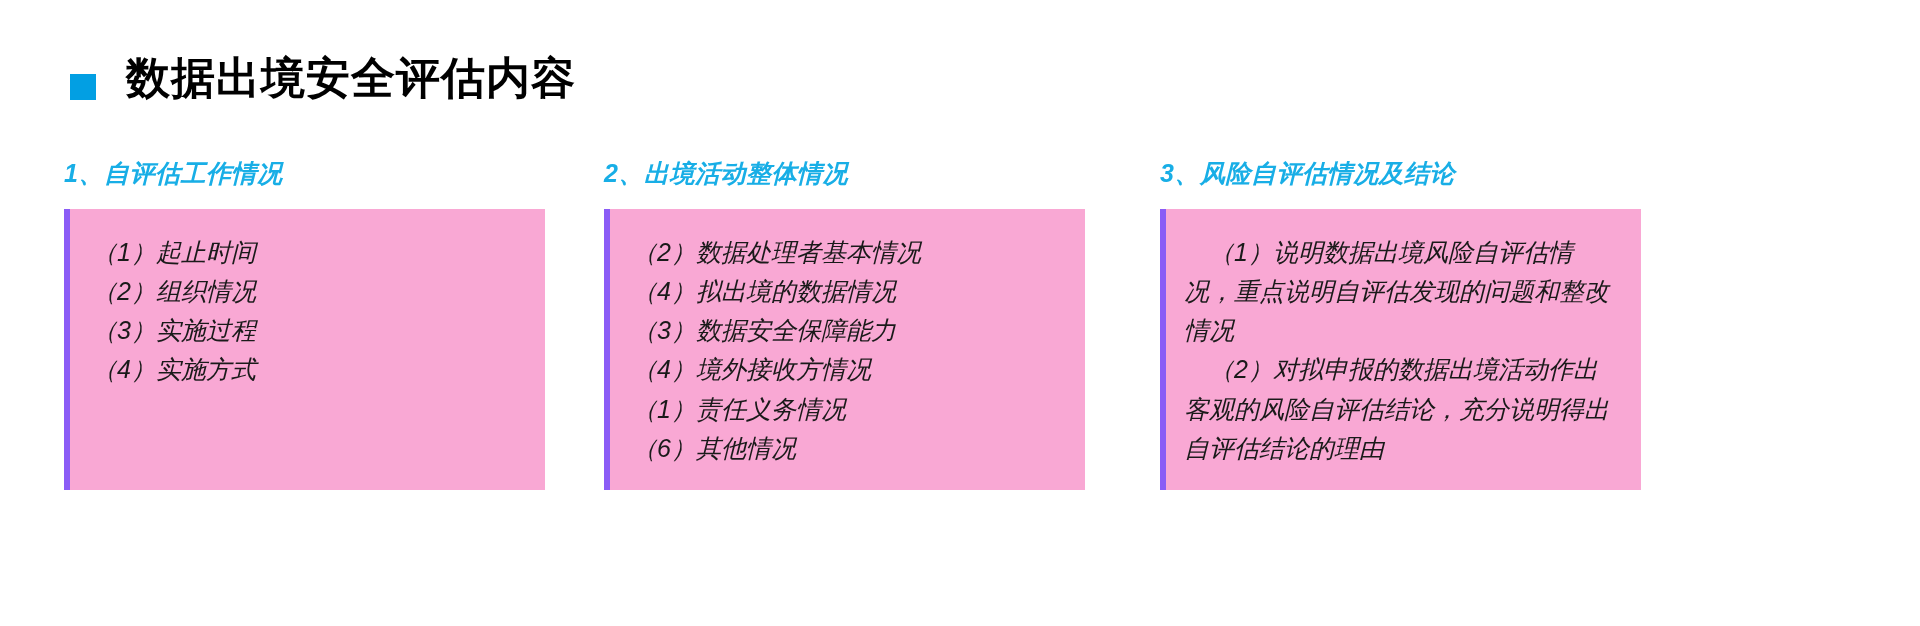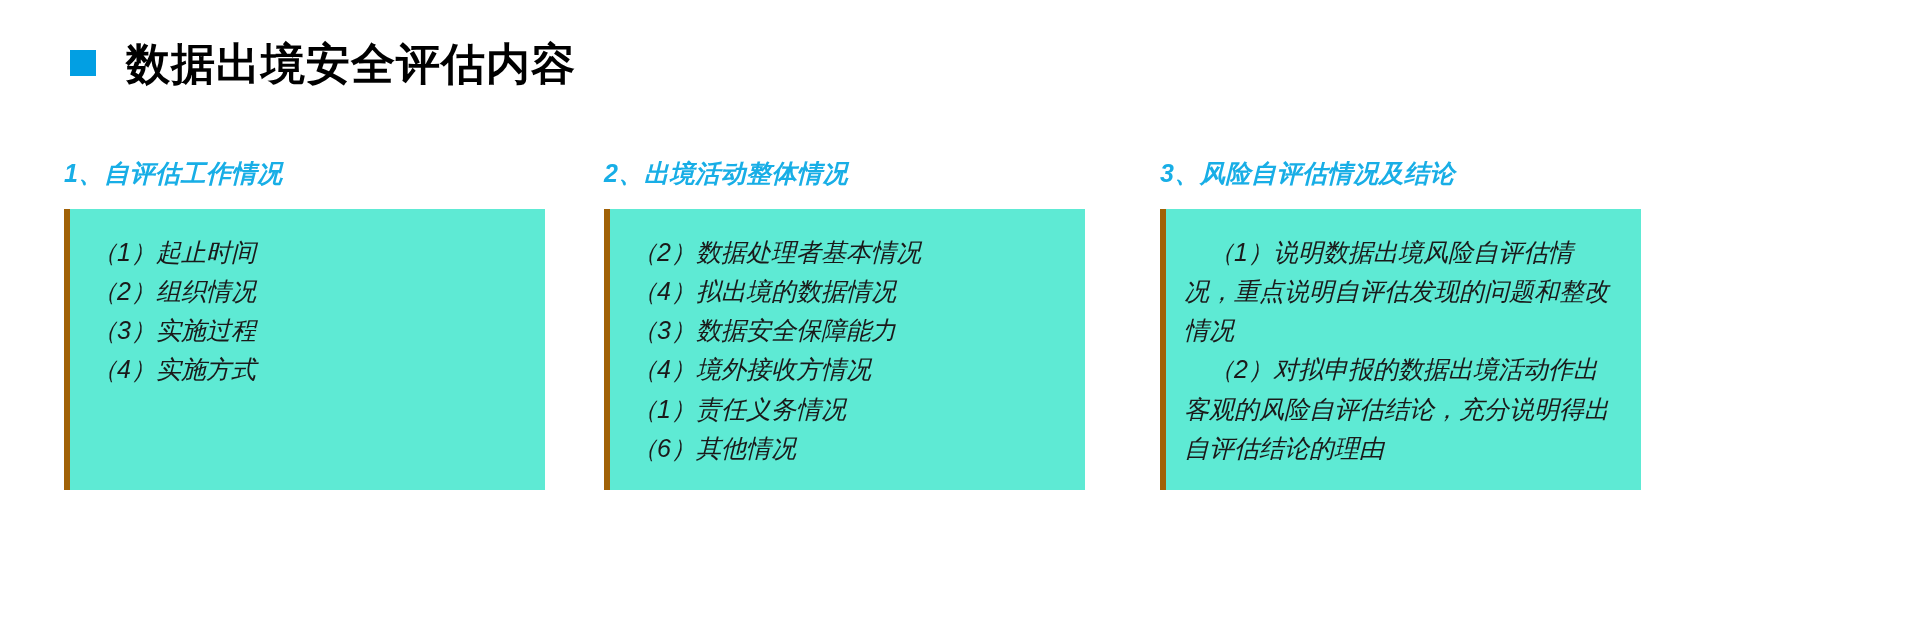--- a/index.html
+++ b/index.html
@@ -14,21 +14,21 @@
     overflow: hidden;
     position: relative;
   }
 
   
   .slide-title-row {
     position: absolute;
     left: 70px;
     top: 42px;
     display: flex;
-    align-items: flex-start;
+    align-items: flex-end;
     height: 58px;
   }
   .title-bullet {
     width: 26px;
     height: 26px;
     background: #029FE3;
     flex: 0 0 auto;
     margin-top: 8px;
   }
   .slide-title {
@@ -62,22 +62,22 @@
     font-weight: bold;
     color: #18AEE6;
     letter-spacing: 0.5px;
     white-space: nowrap;
     margin-bottom: 21px;
     line-height: 1.1;
   }
 
   .panel {
     position: relative;
-    background: #5eead4;
-    border-left: 6px solid #a16207;
+    background: #f9a8d4;
+    border-left: 6px solid #8b5cf6;
     min-height: 281px;
     box-sizing: border-box;
     padding: 24px 18px 20px 18px;
   }
 
   .panel-list {
     list-style: none;
     margin: 0;
     padding: 0;
   }

